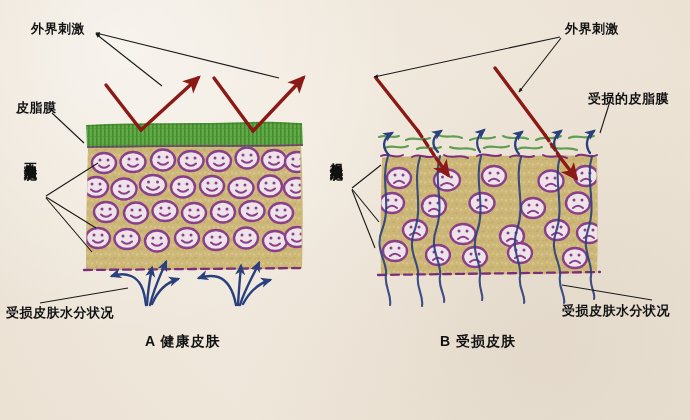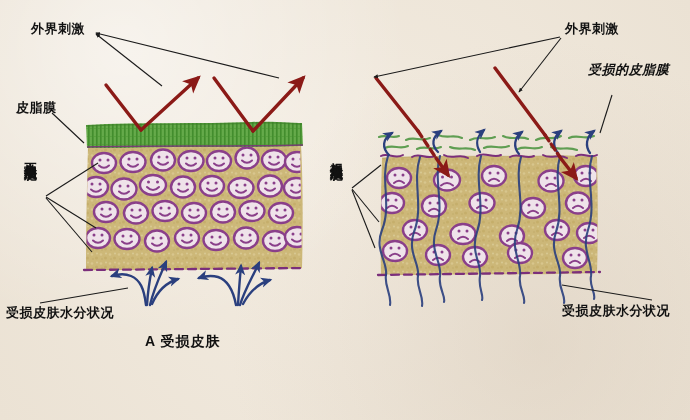--- a/index.html
+++ b/index.html
@@ -554,23 +554,24 @@
   </svg>
 
   <div class="lbl" style="left:31px; top:22px;">外界刺激</div>
 
   <div class="lbl" style="left:16px; top:101px;text-align:center;">皮脂膜</div>
 
   <div class="lbl-v" style="left:24px; top:152px;">正常角质层细胞</div>
 
   <div class="lbl" style="left:6px; top:306px;">受损皮肤水分状况</div>
 
-  <div class="caption" style="left:145px; top:333px;">A 受损皮肤</div>
+  <div class="caption" style="left:145px; top:333px;">A 健康皮肤</div>
 
   <div class="lbl" style="left:565px; top:22px;">外界刺激</div>
 
-  <div class="lbl" style="left:588px; top:63px;font-style:italic;">受损的皮脂膜</div>
+  <div class="lbl" style="left:588px; top:92px;">受损的皮脂膜</div>
 
   <div class="lbl-v" style="left:330px; top:152px;">受损角质层细胞</div>
 
   <div class="lbl" style="left:562px; top:304px;">受损皮肤水分状况</div>
 
+  <div class="caption" style="left:440px; top:333px;">B 受损皮肤</div>
 </div>
 
 </body></html>

